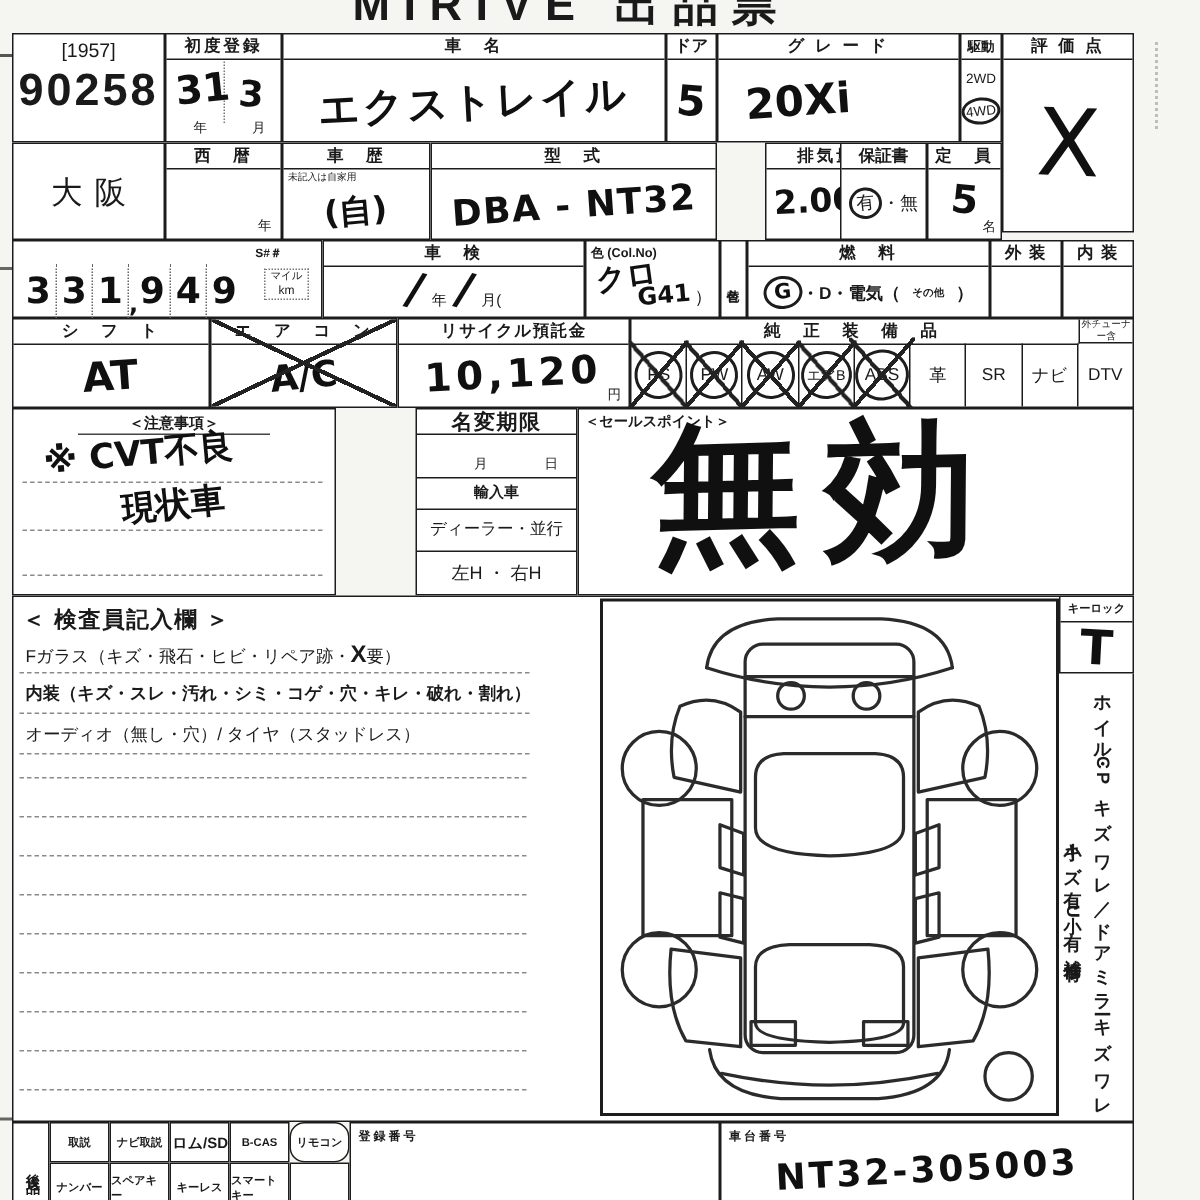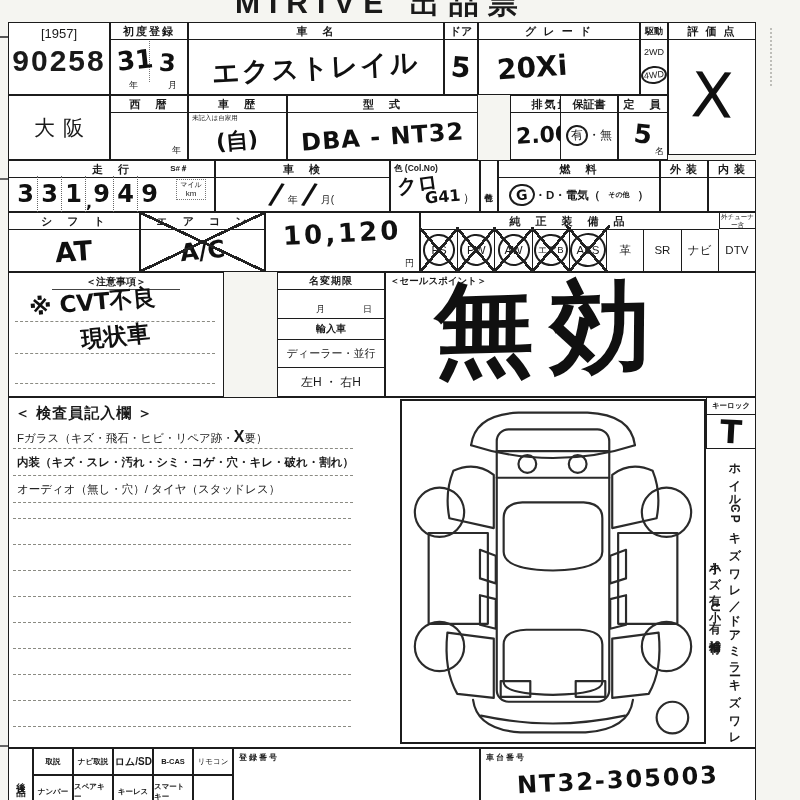--- a/index.html
+++ b/index.html
@@ -131,21 +131,20 @@
 
   <div class="c" style="left:618px;top:95px;width:50px;height:65px;">
     <div class="hd">定　員</div>
     <div class="ctr" style="height:42px;">
       <span class="hand" style="font-size:26px;font-weight:bold;transform:rotate(6deg);">5</span>
     </div>
     <span class="abs" style="right:3px;bottom:1px;font-size:9px;">名</span>
   </div>
 
   <div class="c" style="left:8px;top:160px;width:207px;height:52px;">
-    <div class="hd">走　行</div>
     <span class="abs" style="right:26px;top:2px;font-size:8px;font-weight:bold;">S#＃</span>
     <div class="mrow hand" style="position:absolute;left:5px;top:15px;">
       <span class="mdig">3</span>
       <span class="mdig">3</span>
       <span class="mdig">1</span>
       <span style="font-size:16px;font-weight:bold;width:4px;">,</span>
       <span class="mdig">9</span>
       <span class="mdig">4</span>
       <span class="mdig" style="border-right:none;">9</span>
     </div>
@@ -202,20 +201,21 @@
 
   <div class="c" style="left:140px;top:212px;width:125px;height:60px;">
     <div class="hd">エ　ア　コ　ン</div>
     <div class="ctr" style="height:42px;">
       <span class="hand" style="font-size:24px;font-weight:bold;transform:rotate(-6deg);">A/C</span>
     </div>
     <div class="xline" style="inset:0;"></div>
   </div>
 
   <div class="c" style="left:265px;top:212px;width:155px;height:60px;">
+    <div class="hd" style="letter-spacing:1px;">リサイクル預託金</div>
     <div class="ctr" style="height:40px;">
       <span class="hand" style="font-size:26px;font-weight:bold;transform:rotate(-3deg);letter-spacing:3px;">10,120</span>
     </div>
     <span class="abs" style="right:5px;bottom:1px;font-size:9px;">円</span>
   </div>
 
   <div class="c" style="left:420px;top:212px;width:336px;height:60px;">
     <div class="hd" style="letter-spacing:6px;margin-right:36px;">純 正 装 備 品</div>
     <div class="abs" style="right:0;top:0;width:36px;height:16px;border-left:1.4px solid #1c1c1c;border-bottom:1.4px solid #1c1c1c;font-size:6.5px;line-height:7.5px;text-align:center;overflow:hidden;">外チューナー含</div>
     <div class="eqrow">
@@ -262,21 +262,21 @@
   <div class="c" style="left:8px;top:272px;width:216px;height:125px;">
     <div style="text-align:center;font-size:10px;font-weight:bold;padding-top:2px;border-bottom:1.2px solid #444;width:60%;margin:0 auto;">＜注意事項＞</div>
     <div class="dash" style="left:6px;right:8px;top:48px;"></div>
     <div class="dash" style="left:6px;right:8px;top:80px;"></div>
     <div class="dash" style="left:6px;right:8px;top:110px;"></div>
     <span class="hand abs" style="left:20px;top:14px;font-size:23px;font-weight:bold;transform:rotate(-5deg);white-space:nowrap;">※ CVT不良</span>
     <span class="hand abs" style="left:72px;top:48px;font-size:23px;font-weight:bold;transform:rotate(-6deg);white-space:nowrap;">現状車</span>
   </div>
 
   <div class="c" style="left:277px;top:272px;width:108px;height:125px;">
-    <div class="hd" style="font-size:10px;letter-spacing:1px;">名変期限</div>
+    <div class="hd" style="font-size:14px;letter-spacing:1px;">名変期限</div>
     <div style="height:28px;border-bottom:1.4px solid #1c1c1c;position:relative;">
       <span class="abs" style="left:38px;bottom:2px;font-size:9px;">月</span>
       <span class="abs" style="right:12px;bottom:2px;font-size:9px;">日</span>
     </div>
     <div style="height:20px;border-bottom:1.4px solid #1c1c1c;text-align:center;font-size:10px;font-weight:bold;line-height:20px;">輸入車</div>
     <div style="height:27px;border-bottom:1.4px solid #1c1c1c;text-align:center;font-size:11px;line-height:27px;">ディーラー・並行</div>
     <div style="height:26px;text-align:center;font-size:12px;line-height:28px;">左H ・ 右H</div>
   </div>
 
   <div class="c" style="left:385px;top:272px;width:371px;height:125px;">
@@ -353,21 +353,21 @@
     </div>
   <div class="c ctr" style="left:73px;top:748px;width:40px;height:27px;font-size:7.5px;font-weight:bold;">
     <span>ナビ取説</span>
     </div>
   <div class="c ctr" style="left:113px;top:748px;width:40px;height:27px;font-size:10px;font-weight:bold;justify-content:flex-end;">
     <span>ロム/SD</span>
     </div>
   <div class="c ctr" style="left:153px;top:748px;width:40px;height:27px;font-size:7.5px;font-weight:bold;">
     <span>B-CAS</span>
     </div>
-  <div class="c ctr" style="left:193px;top:748px;width:40px;height:27px;font-size:7.5px;font-weight:normal;">
+  <div class="c ctr" style="left:193px;top:748px;width:40px;height:27px;font-size:7.5px;font-weight:bold;border-radius:10px;">
     <span>リモコン</span>
     </div>
 
   <div class="c ctr" style="left:33px;top:775px;width:40px;height:33px;font-size:7.5px;font-weight:bold;">
     <span>ナンバー</span>
     </div>
   <div class="c ctr" style="left:73px;top:775px;width:40px;height:33px;font-size:7.5px;font-weight:bold;">
     <span>スペアキー</span>
     </div>
   <div class="c ctr" style="left:113px;top:775px;width:40px;height:33px;font-size:7.5px;font-weight:bold;">

